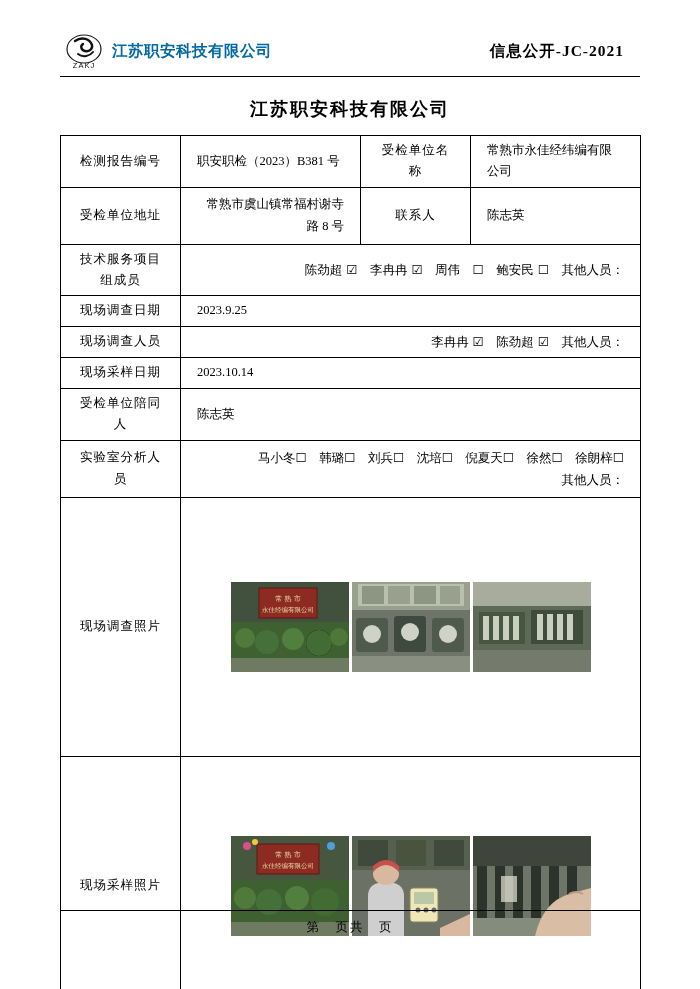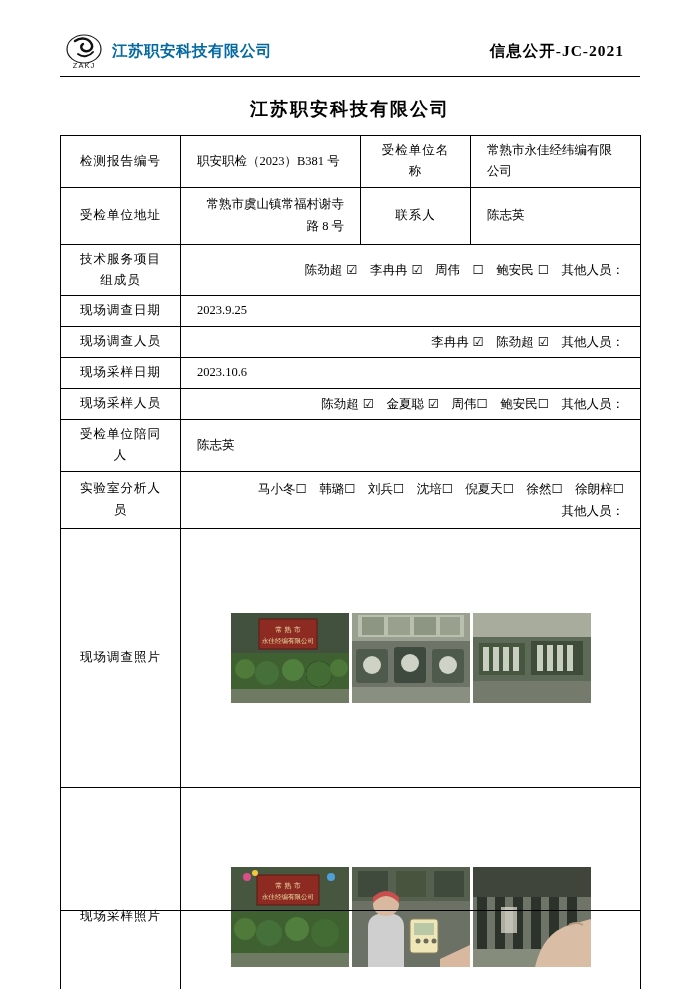--- a/index.html
+++ b/index.html
@@ -194,25 +194,21 @@
         <tr>
           <td class="lbl row-h">现场调查日期</td>
           <td class="ctr" colspan="3">2023.9.25</td>
         </tr>
         <tr>
           <td class="lbl row-h">现场调查人员</td>
           <td class="lft cb" colspan="3">李冉冉 ☑　陈劲超 ☑　其他人员：</td>
         </tr>
         <tr>
           <td class="lbl row-h">现场采样日期</td>
-          <td class="ctr" colspan="3">2023.10.6</td>
-        </tr>
-        <tr>
-          <td class="lbl row-h">现场采样人员</td>
-          <td class="lft cb" colspan="3">陈劲超 ☑　金夏聪 ☑　周伟☐　鲍安民☐　其他人员：</td>
+          <td class="ctr" colspan="3">2023.10.14</td>
         </tr>
         <tr>
           <td class="lbl row-h">受检单位陪同人</td>
           <td class="ctr" colspan="3">陈志英</td>
         </tr>
         <tr>
           <td class="lbl tall2">实验室分析人员</td>
           <td class="lft cb" colspan="3">
             <div>马小冬☐　韩璐☐　刘兵☐　沈培☐　倪夏天☐　徐然☐　徐朗梓☐</div>
             <div>其他人员：</div>
@@ -345,15 +341,16 @@
             </div>
           </td>
         </tr>
       </tbody>
     </table>
 
   </div>
 
   <div class="footer">
     <div class="footer-rule"></div>
+    <div class="footer-text">第　页共　页</div>
   </div>
 
 </div>
 
 </body></html>

